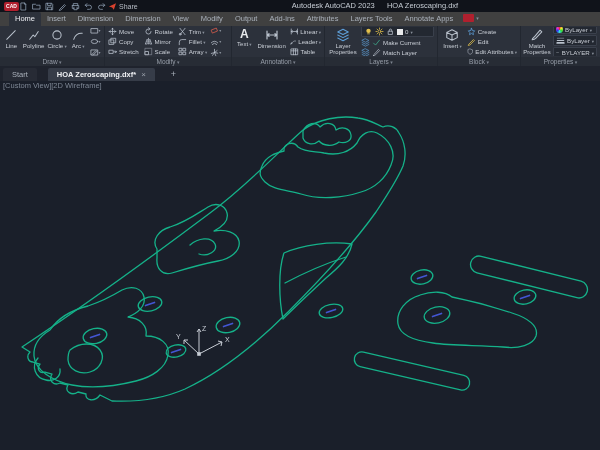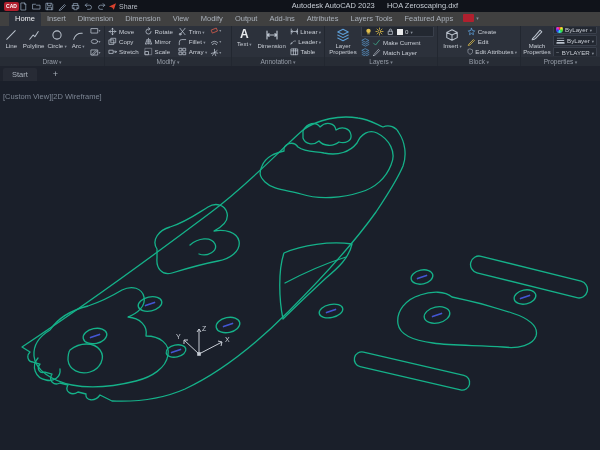--- a/index.html
+++ b/index.html
@@ -63,21 +63,21 @@
 
   
   .filetabs{height:15px;background:#1f232d;display:flex;align-items:flex-end;padding:0 0 0 3px;gap:11px}
   .ftab{font-size:7.5px;padding:2px 9px;color:#a9b0ba;background:#272b35;border-radius:2px 2px 0 0;white-space:nowrap}
   .ftab.active{background:#363c48;color:#eef0f3;display:flex;gap:5px;align-items:center;font-weight:bold}
   .fclose{color:#9aa1ab;font-size:8px;font-weight:normal;line-height:8px}
   .fplus{font-size:9px;color:#a9b0ba;padding:1px 5px 2px}
 
   
   .canvas{position:relative;height:369px;background:#1a1f2a}
-  .vplabel{position:absolute;left:3px;top:11px;font-size:7.5px;color:#7d8694;z-index:2}
+  .vplabel{position:absolute;left:3px;top:0;font-size:7.5px;color:#7d8694;z-index:2}
   .draw{position:absolute;left:0;top:0}
   .wire{fill:none;stroke:#15b189;stroke-width:1.3;stroke-linejoin:round;stroke-linecap:round}
   .treemark{stroke:#4356d2;stroke-width:1.6;stroke-linecap:round}
   .ucsline{stroke:#c8cdd5;stroke-width:1;fill:none}
   .ucslbl{fill:#c8cdd5;font-size:7px}
 </style>
 </head>
 <body>
 
 <svg width="0" height="0" style="position:absolute">
@@ -263,21 +263,21 @@
   <span class="rtab active">Home</span>
   <span class="rtab">Insert</span>
   <span class="rtab">Dimension</span>
   <span class="rtab">Dimension</span>
   <span class="rtab">View</span>
   <span class="rtab">Modify</span>
   <span class="rtab">Output</span>
   <span class="rtab">Add-ins</span>
   <span class="rtab">Attributes</span>
   <span class="rtab">Layers Tools</span>
-  <span class="rtab">Featured Apps</span>
+  <span class="rtab">Annotate Apps</span>
   <span class="stub"></span>
   <span class="stubcaret">▾</span>
 </div>
 
 <div class="ribbon">
 
   <div class="panel" style="width:104px">
     <div class="pbody">
       <div class="tool-v">
         <svg class="i12 ic c-gray">
@@ -546,20 +546,24 @@
           <span class="caret"></span>
         </div>
       </div>
     </div>
     <div class="plabel">Properties</div>
   </div>
 </div>
 
 <div class="filetabs">
   <span class="ftab">Start</span>
+  <span class="ftab active">
+    <span>HOA Zeroscaping.dxf*</span>
+    <span class="fclose">×</span>
+  </span>
   <span class="fplus">+</span>
 </div>
 
 <div class="canvas">
   <div class="vplabel">[Custom View][2D Wireframe]</div>
 
   <svg class="draw" width="600" height="369" viewBox="0 81 600 369">
 
     <path class="wire" d="M22,347
       C90,302 150,258 210,213 C248,185 278,152 303,130

